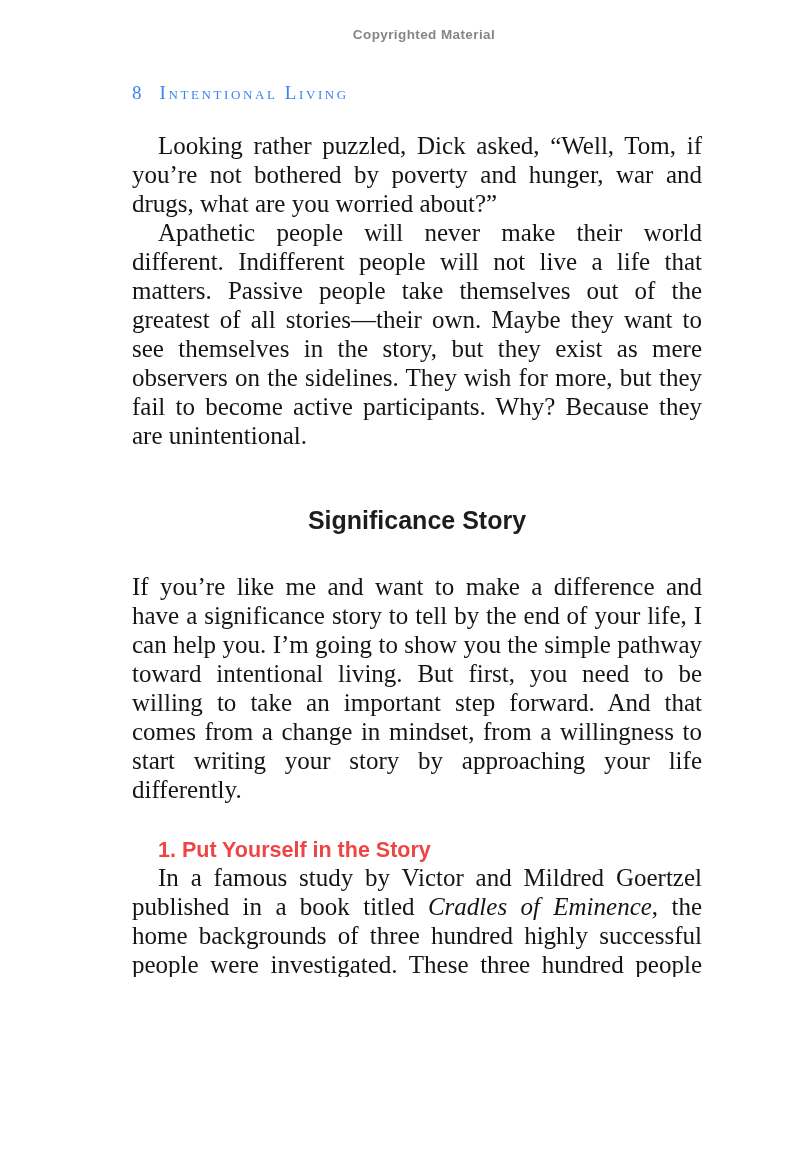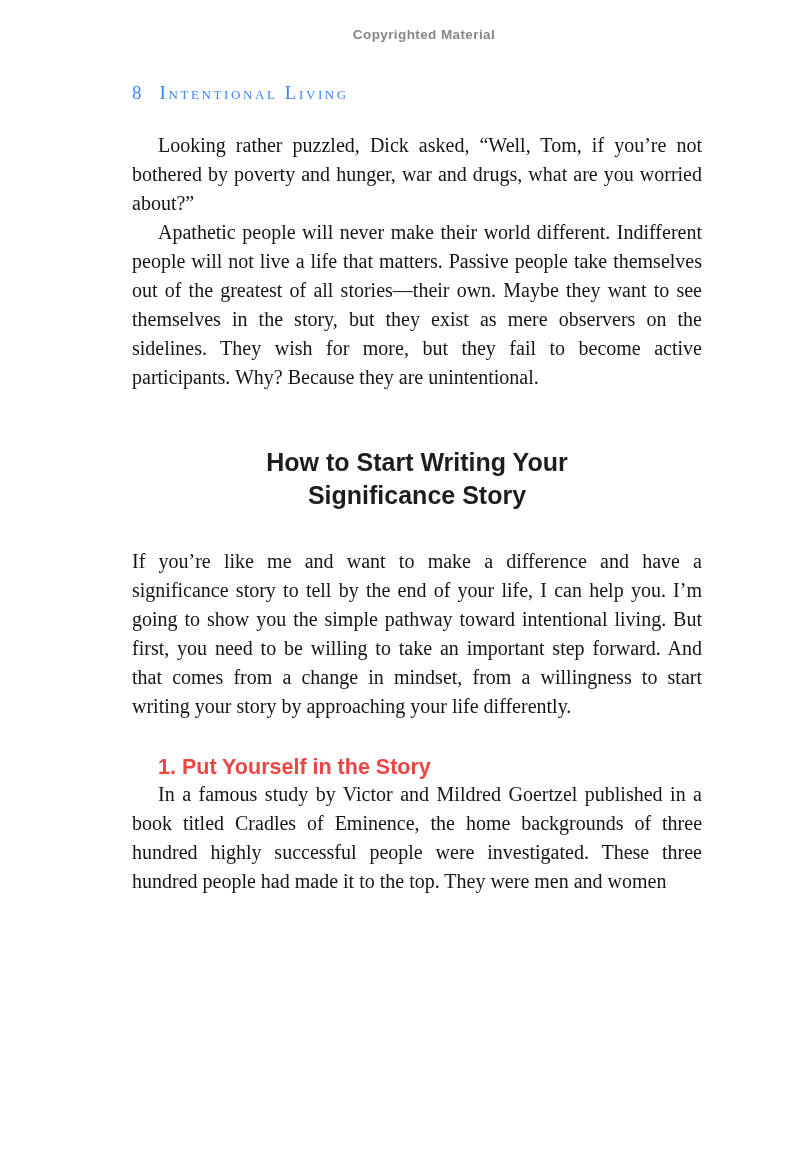--- a/index.html
+++ b/index.html
@@ -44,21 +44,21 @@
     letter-spacing: 2.6px;
   }
   .text-block {
     position: absolute;
     top: 131px;
     left: 108px;
     width: 570px;
   }
   .para {
     margin: 0;
-    font-size: 20px;
+    font-size: 25px;
     line-height: 29px;
     text-align: justify;
     color: #151515;
   }
   .para.indent { text-indent: 26px; }
   .section-heading {
     margin: 54px 0 0 0;
     text-align: center;
     font-family: "Liberation Sans", sans-serif;
     font-weight: bold;
@@ -71,42 +71,41 @@
   .subsection-heading {
     margin: 33px 0 0 26px;
     font-family: "Liberation Sans", sans-serif;
     font-weight: bold;
     font-size: 21.5px;
     line-height: 26px;
     color: #ef4444;
     text-align: left;
   }
   .after-sub { margin-top: 27px; }
-  .book-title-italic { }
+  .book-title-italic { font-style: italic; }
 </style>
 </head>
 <body>
 
 <div class="page">
 
   <div class="watermark watermark-top">Copyrighted Material</div>
 
   <div class="running-header">
     <span class="pagenum">8</span><span class="running-title">Intentional Living</span>
   </div>
 
   <div class="text-block">
 
     <p class="para indent">Looking rather puzzled, Dick asked, “Well, Tom, if you’re not bothered by poverty and hunger, war and drugs, what are you worried about?”</p>
 
 
     <p class="para indent">Apathetic people will never make their world different. Indifferent people will not live a life that matters. Passive people take themselves out of the greatest of all stories—their own. Maybe they want to see themselves in the story, but they exist as mere observers on the sidelines. They wish for more, but they fail to become active participants. Why? Because they are unintentional.</p>
 
     <h2 class="section-heading">
-      <span class="heading-line">How to Start Writing Your</span>
       <span class="heading-line">Significance Story</span>
     </h2>
 
     <p class="para intro-gap">If you’re like me and want to make a difference and have a significance story to tell by the end of your life, I can help you. I’m going to show you the simple pathway toward intentional living. But first, you need to be willing to take an important step forward. And that comes from a change in mindset, from a willingness to start writing your story by approaching your life differently.</p>
 
     <h3 class="subsection-heading">1. Put Yourself in the Story</h3>
 
 
     <p class="para indent"><span>In a famous study by Victor and Mildred Goertzel published in a book titled </span><span class="book-title-italic">Cradles of Eminence</span><span>, the home backgrounds of three hundred highly successful people were investigated. These three hundred people had made it to the top. They were men and women</span></p>
 

